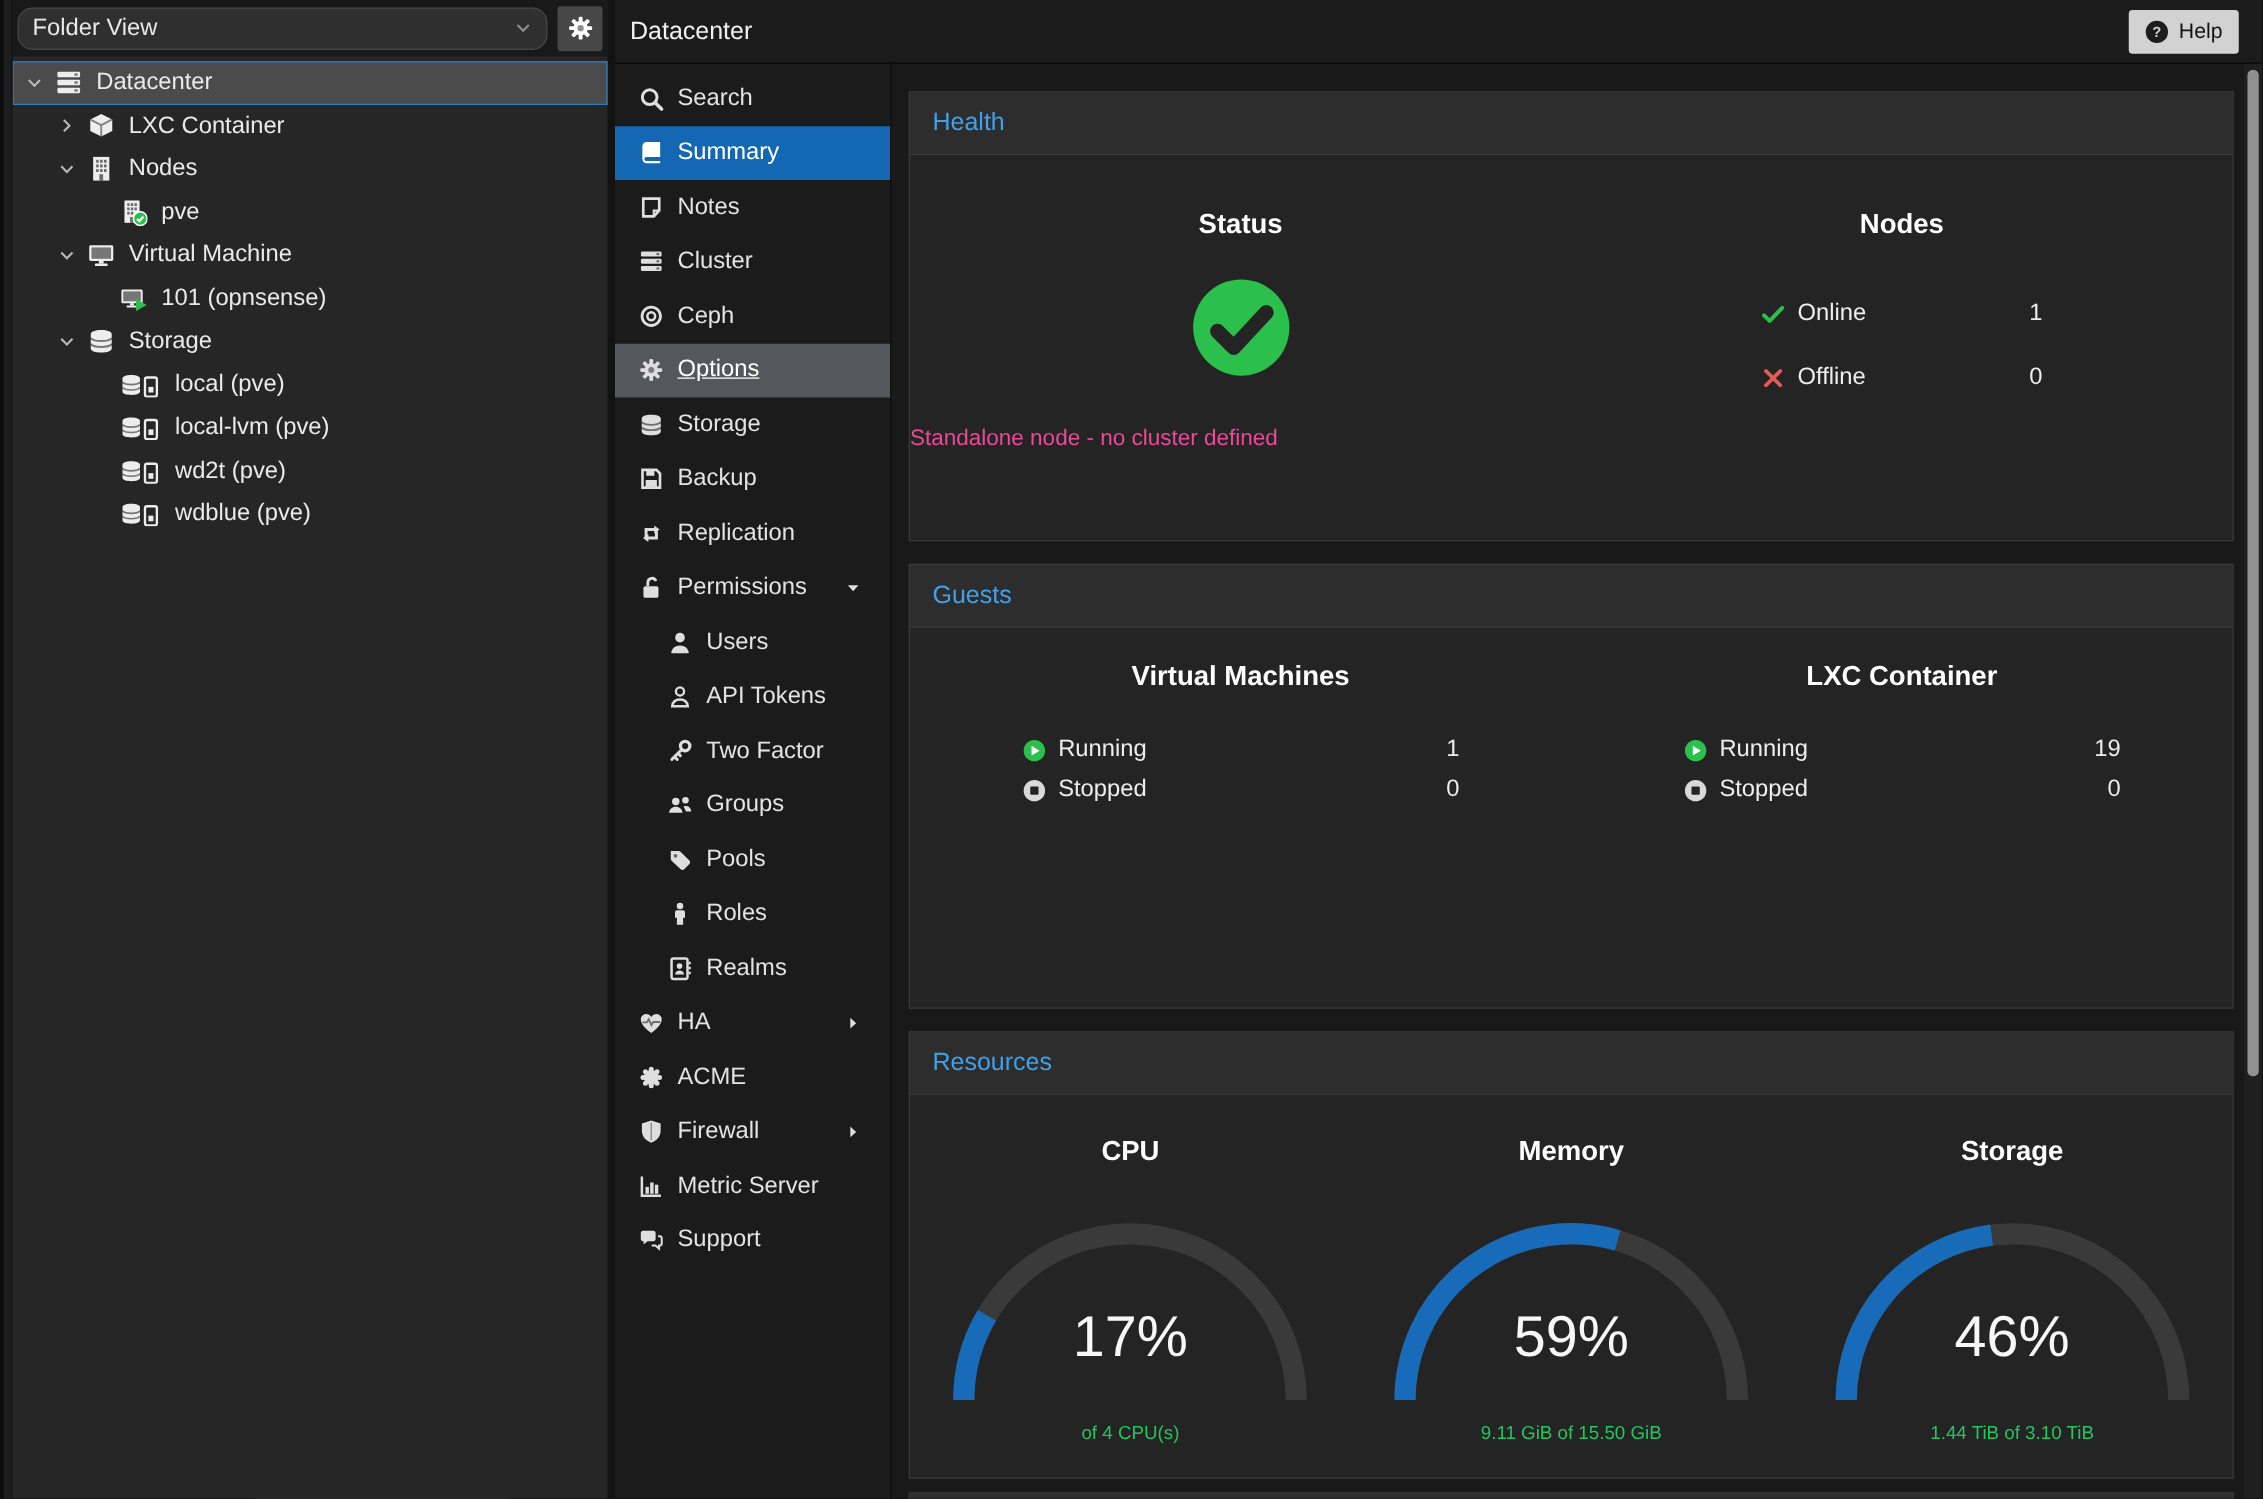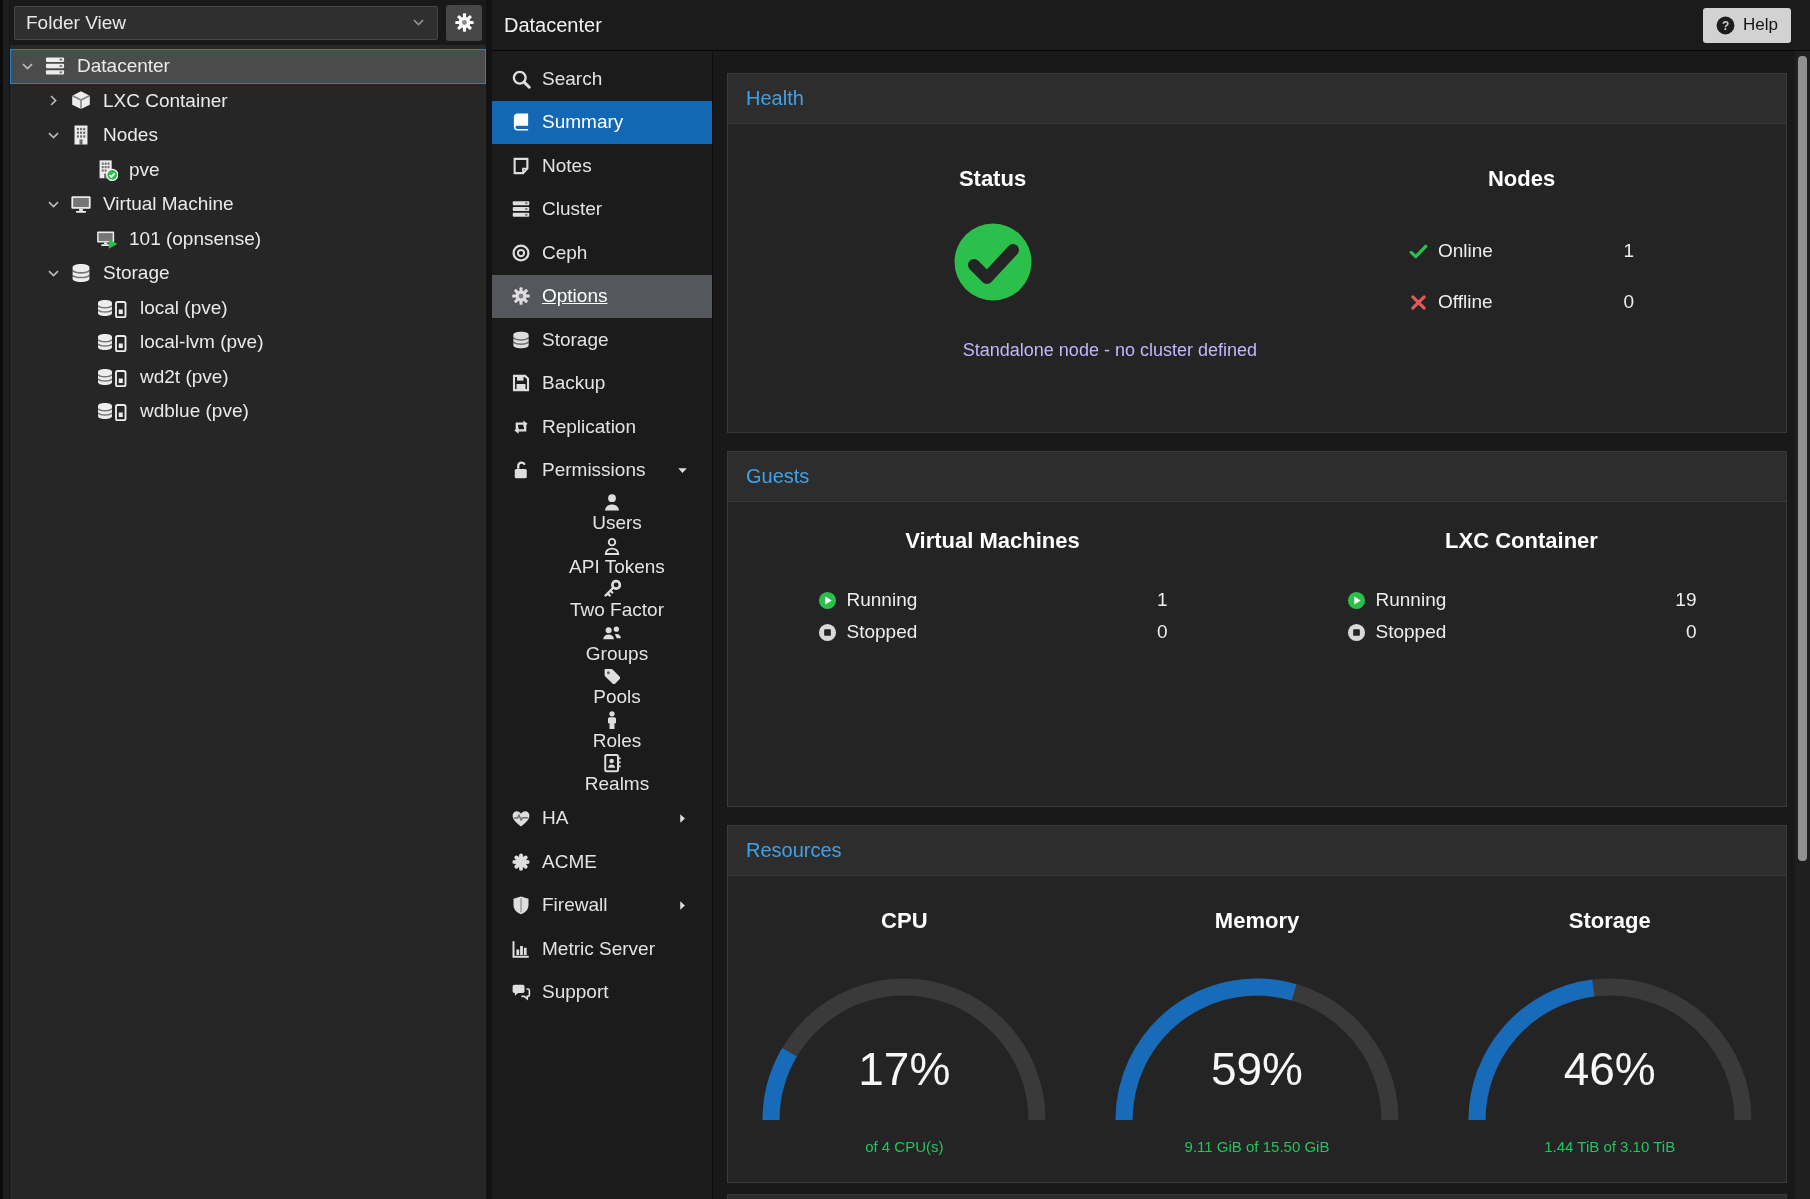--- a/index.html
+++ b/index.html
@@ -5,21 +5,21 @@
   * { margin:0; padding:0; box-sizing:border-box; }
   html,body { background:#0f0f0f; }
   .app { width:1810px; height:1199px; display:flex; overflow:hidden;
          font-family:"Liberation Sans","DejaVu Sans",sans-serif; color:#e8e8e8; }
   .ic { display:inline-block; vertical-align:middle; flex:none; }
 
   
   .tree-panel { width:486px; flex:none; background:#262626; position:relative; }
   .rail { position:absolute; left:0; top:0; bottom:0; width:10px; background:#1e1e1e; border-left:3px solid #0c0c0c; border-right:1px solid #141414; }
   .tree-toolbar { margin-left:10px; height:45px; background:#191919; display:flex; align-items:center; gap:8px; padding:0 4px; }
-  .folder-view { flex:1; height:34px; background:#2f2f2f; border:1px solid #474747; border-radius:2px;
+  .folder-view { flex:1; height:34px; background:#2f2f2f; border:1px solid #474747; border-radius:12px;
                  display:flex; align-items:center; padding:0 11px; font-size:19px; color:#e8e8e8; cursor:pointer; }
   .folder-view .chev { margin-left:auto; display:flex; }
   .gear-btn { width:36px; height:36px; background:#474747; border:none; border-radius:3px; display:flex;
               align-items:center; justify-content:center; color:#fff; cursor:pointer; }
   .tree { margin-left:10px; padding-top:4px; }
   .tree-row { height:34.5px; display:flex; align-items:center; font-size:19px; color:#eaeaea;
               border:1px solid transparent; cursor:pointer; }
   .tree-row.selected { background:#4b4b4b; border-color:#2e7fc4; }
   .tree-row .exp { width:20px; display:flex; justify-content:center; align-items:center; }
   .tree-row .ic { margin:0 11px 0 3px; color:#ededed; }
@@ -35,38 +35,38 @@
   .help-btn { margin-left:auto; height:35px; background:#d2d2d2; border:none; border-radius:3px;
               display:flex; align-items:center; gap:8px; padding:0 13px; font-size:17px; color:#141414;
               font-family:inherit; cursor:pointer; }
   .main-body { flex:1; display:flex; min-height:0; }
 
   
   .menu { width:221px; flex:none; background:#1b1b1b; border-right:1px solid #0e0e0e; padding-top:6px; }
   .menu-item { height:43.5px; display:flex; align-items:center; font-size:19px; color:#e3e3e3;
                padding:0 12px 0 19px; cursor:pointer; }
   .menu-item .ic { margin-right:11px; color:#dedede; }
-  .menu-item.sub { padding-left:42px;flex-direction:column; }
+  .menu-item.sub { padding-left:42px; }
   .menu-item.selected { background:var(--accent,#1468b3); color:#ffffff; }
   .menu-item.selected .ic { color:#fff; }
   .menu-item.hover { background:#54585c; color:#fff;text-decoration:underline; }
   .menu-item .caret { margin-left:auto; display:flex; color:#9b9b9b; }
 
   
   .content { flex:1; min-width:0; background:#191919; padding:22px 8px 0 14px; display:flex; flex-direction:column; }
   .panel { background:#242424; border:1px solid #393939; margin-bottom:18px; flex:none; }
   .panel-hd { height:50px; background:#2d2d2d; border-bottom:1px solid #393939; display:flex; align-items:center;
               padding:0 18px; font-size:20px; color:var(--title-blue,#41a1e8); }
   .sec-hd { font-size:22px; font-weight:700; color:#fff; text-align:center; }
   .half { flex:1; min-width:0; }
 
   .health-body { height:308px; display:flex; }
   .status-col .sec-hd { margin-top:42px; }
   .big-check { display:flex; justify-content:center; margin-top:30px; }
-  .status-msg { text-align:right; font-size:18px; color:#c4b5fd; margin-top:38px; }
+  .status-msg { text-align:left; font-size:18px; color:#ec4899; margin-top:38px; }
   .nodes-col .sec-hd { margin-top:42px; }
   .nodes-rows { width:225px; margin:42px auto 0; }
   .stat-row { display:flex; align-items:center; height:34px; font-size:19px; color:#ededed; }
   .stat-row + .stat-row { margin-top:17px; }
   .stat-row .ic { margin-right:10px; }
   .stat-row .val { margin-left:auto; }
   .rows.tight .stat-row { height:32px; }
   .rows.tight .stat-row + .stat-row { margin-top:0; }
 
   .guests-body { height:304px; display:flex; }

